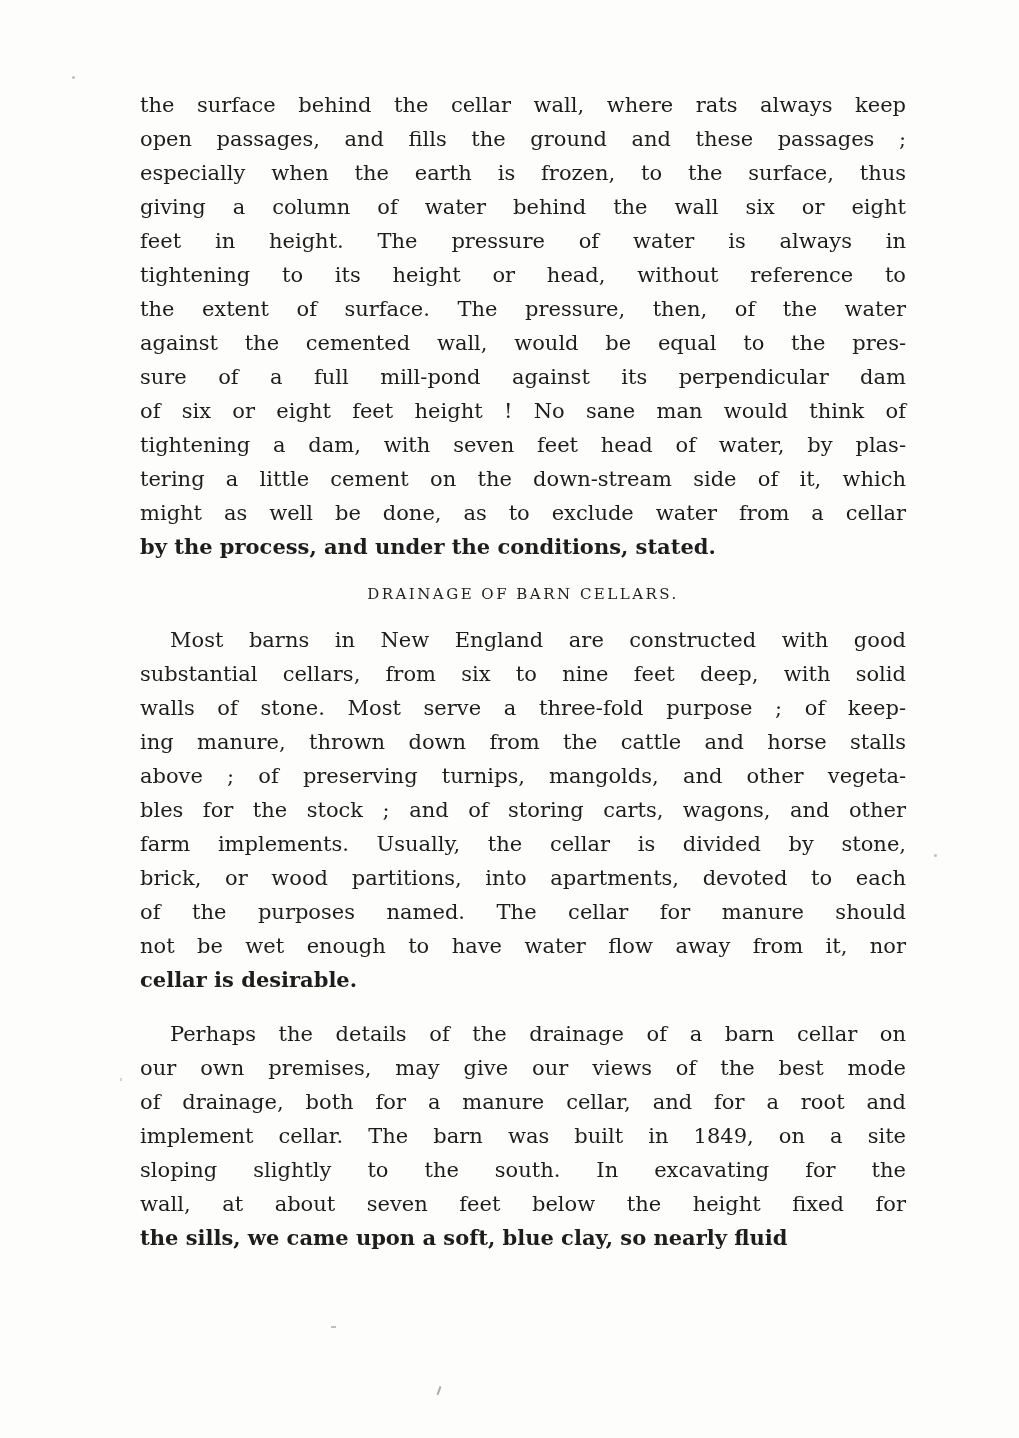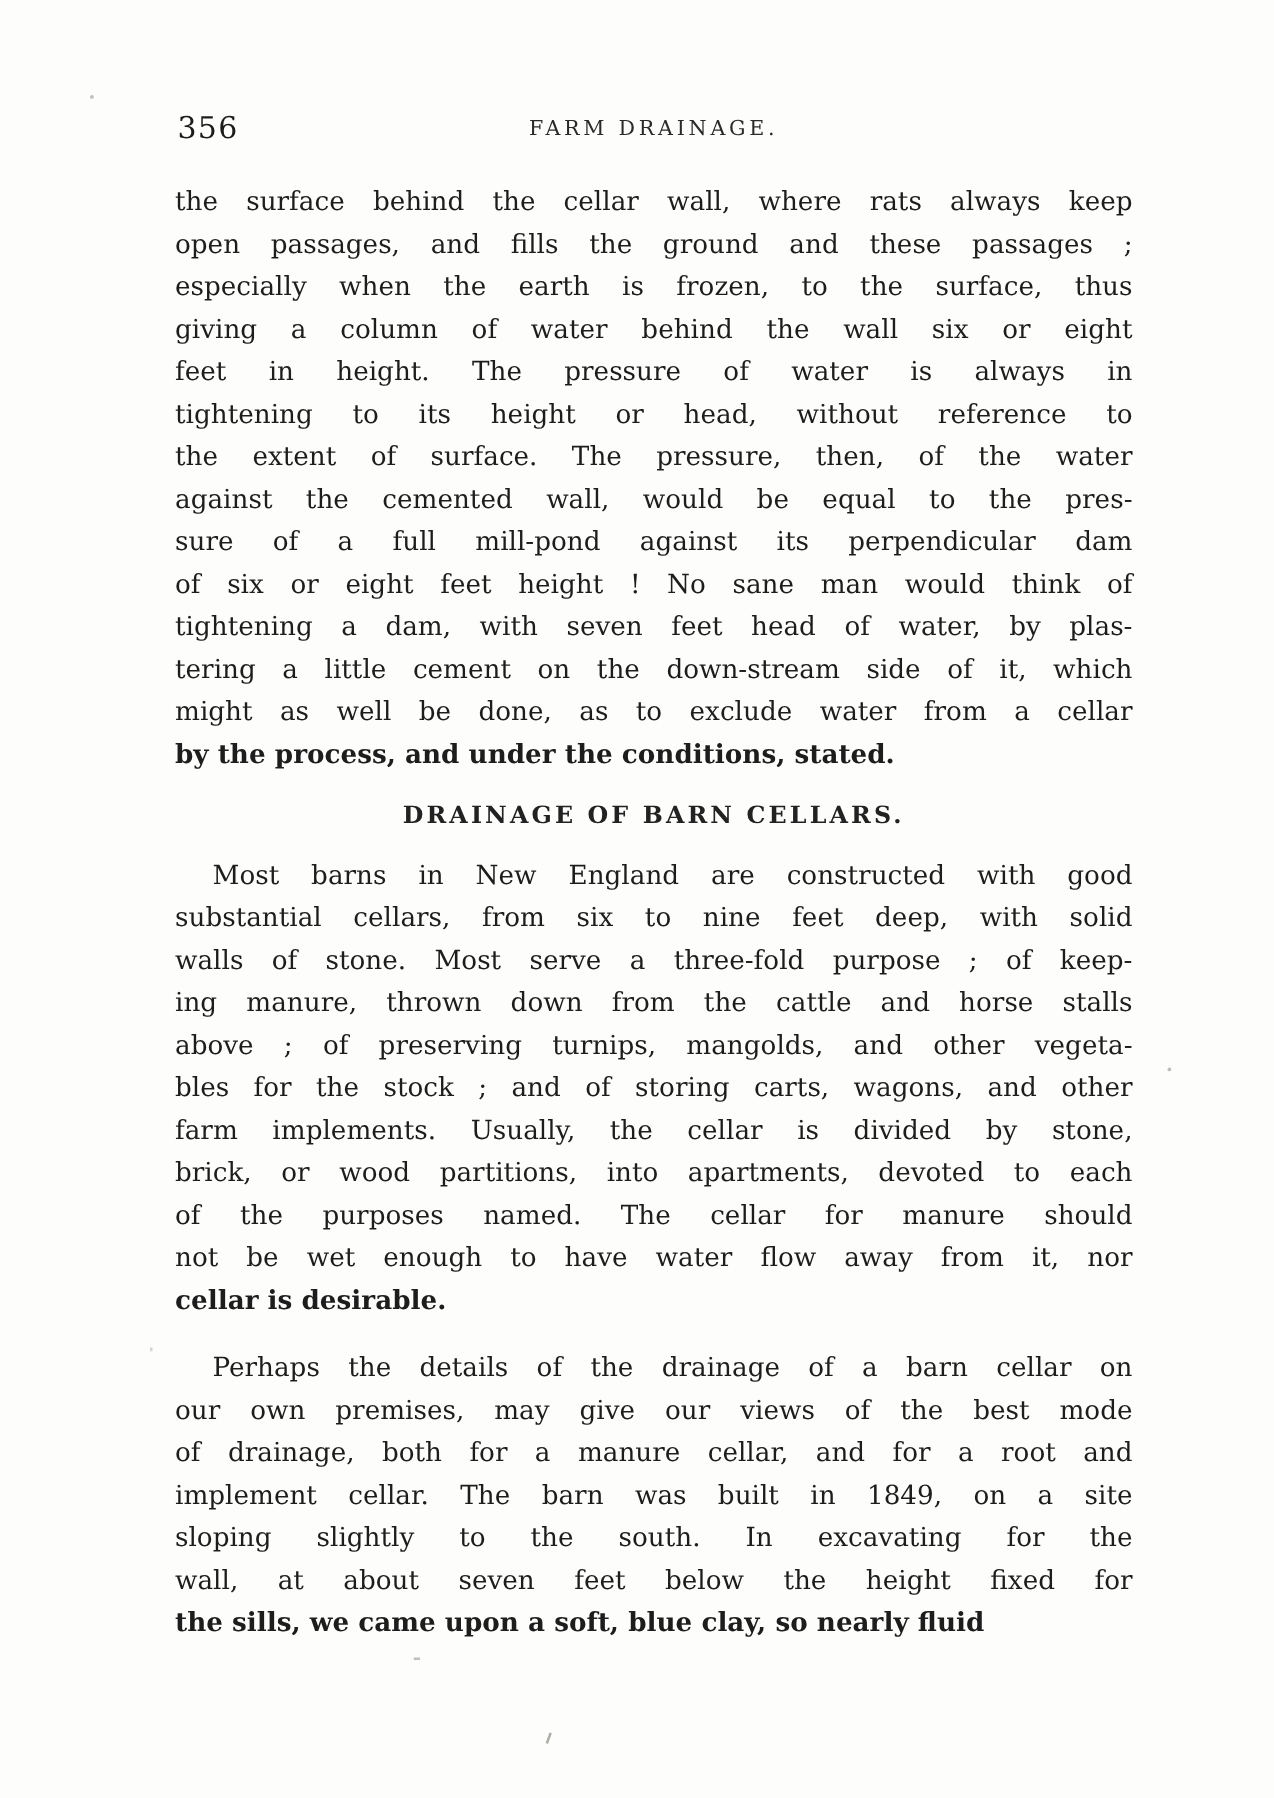--- a/index.html
+++ b/index.html
@@ -57,23 +57,23 @@
   .line.last {
     text-align-last: left;
     font-weight: bold;
   }
   .line.indent {
     text-indent: 30px;
     margin-top: 20px;
   }
   .section-heading {
     text-align: center;
-    font-size: 19px;
+    font-size: 15px;
     letter-spacing: 2.5px;
-    font-weight: 700;
+    font-weight: 400;
     margin-top: 21px;
     margin-bottom: 13px;
     color: #222;
   }
   .scan-artifact {
     position: absolute;
     background: #8a8a86;
     opacity: 0.55;
   }
   #artifact-dot-topleft { left: 72px; top: 76px; width: 3px; height: 3px; border-radius: 50%; }
@@ -85,24 +85,20 @@
   }
   #artifact-tick-left { left: 120px; top: 1078px; width: 2px; height: 3px; opacity: 0.35; }
 </style>
 </head>
 <body>
 
 <div id="book-page">
 
   <div id="text-block">
 
-    <div class="running-head-row">
-      <span class="page-number">356</span>
-      <span class="running-head">FARM DRAINAGE.</span>
-    </div>
 
     <div id="page-content">
         <div class="paragraph">
           <div class="line">the surface behind the cellar wall, where rats always keep</div>
           <div class="line">open passages, and fills the ground and these passages ;</div>
           <div class="line">especially when the earth is frozen, to the surface, thus</div>
           <div class="line">giving a column of water behind the wall six or eight</div>
           <div class="line">feet in height. The pressure of water is always in</div>
           <div class="line">tightening to its height or head, without reference to</div>
           <div class="line">the extent of surface. The pressure, then, of the water</div>

